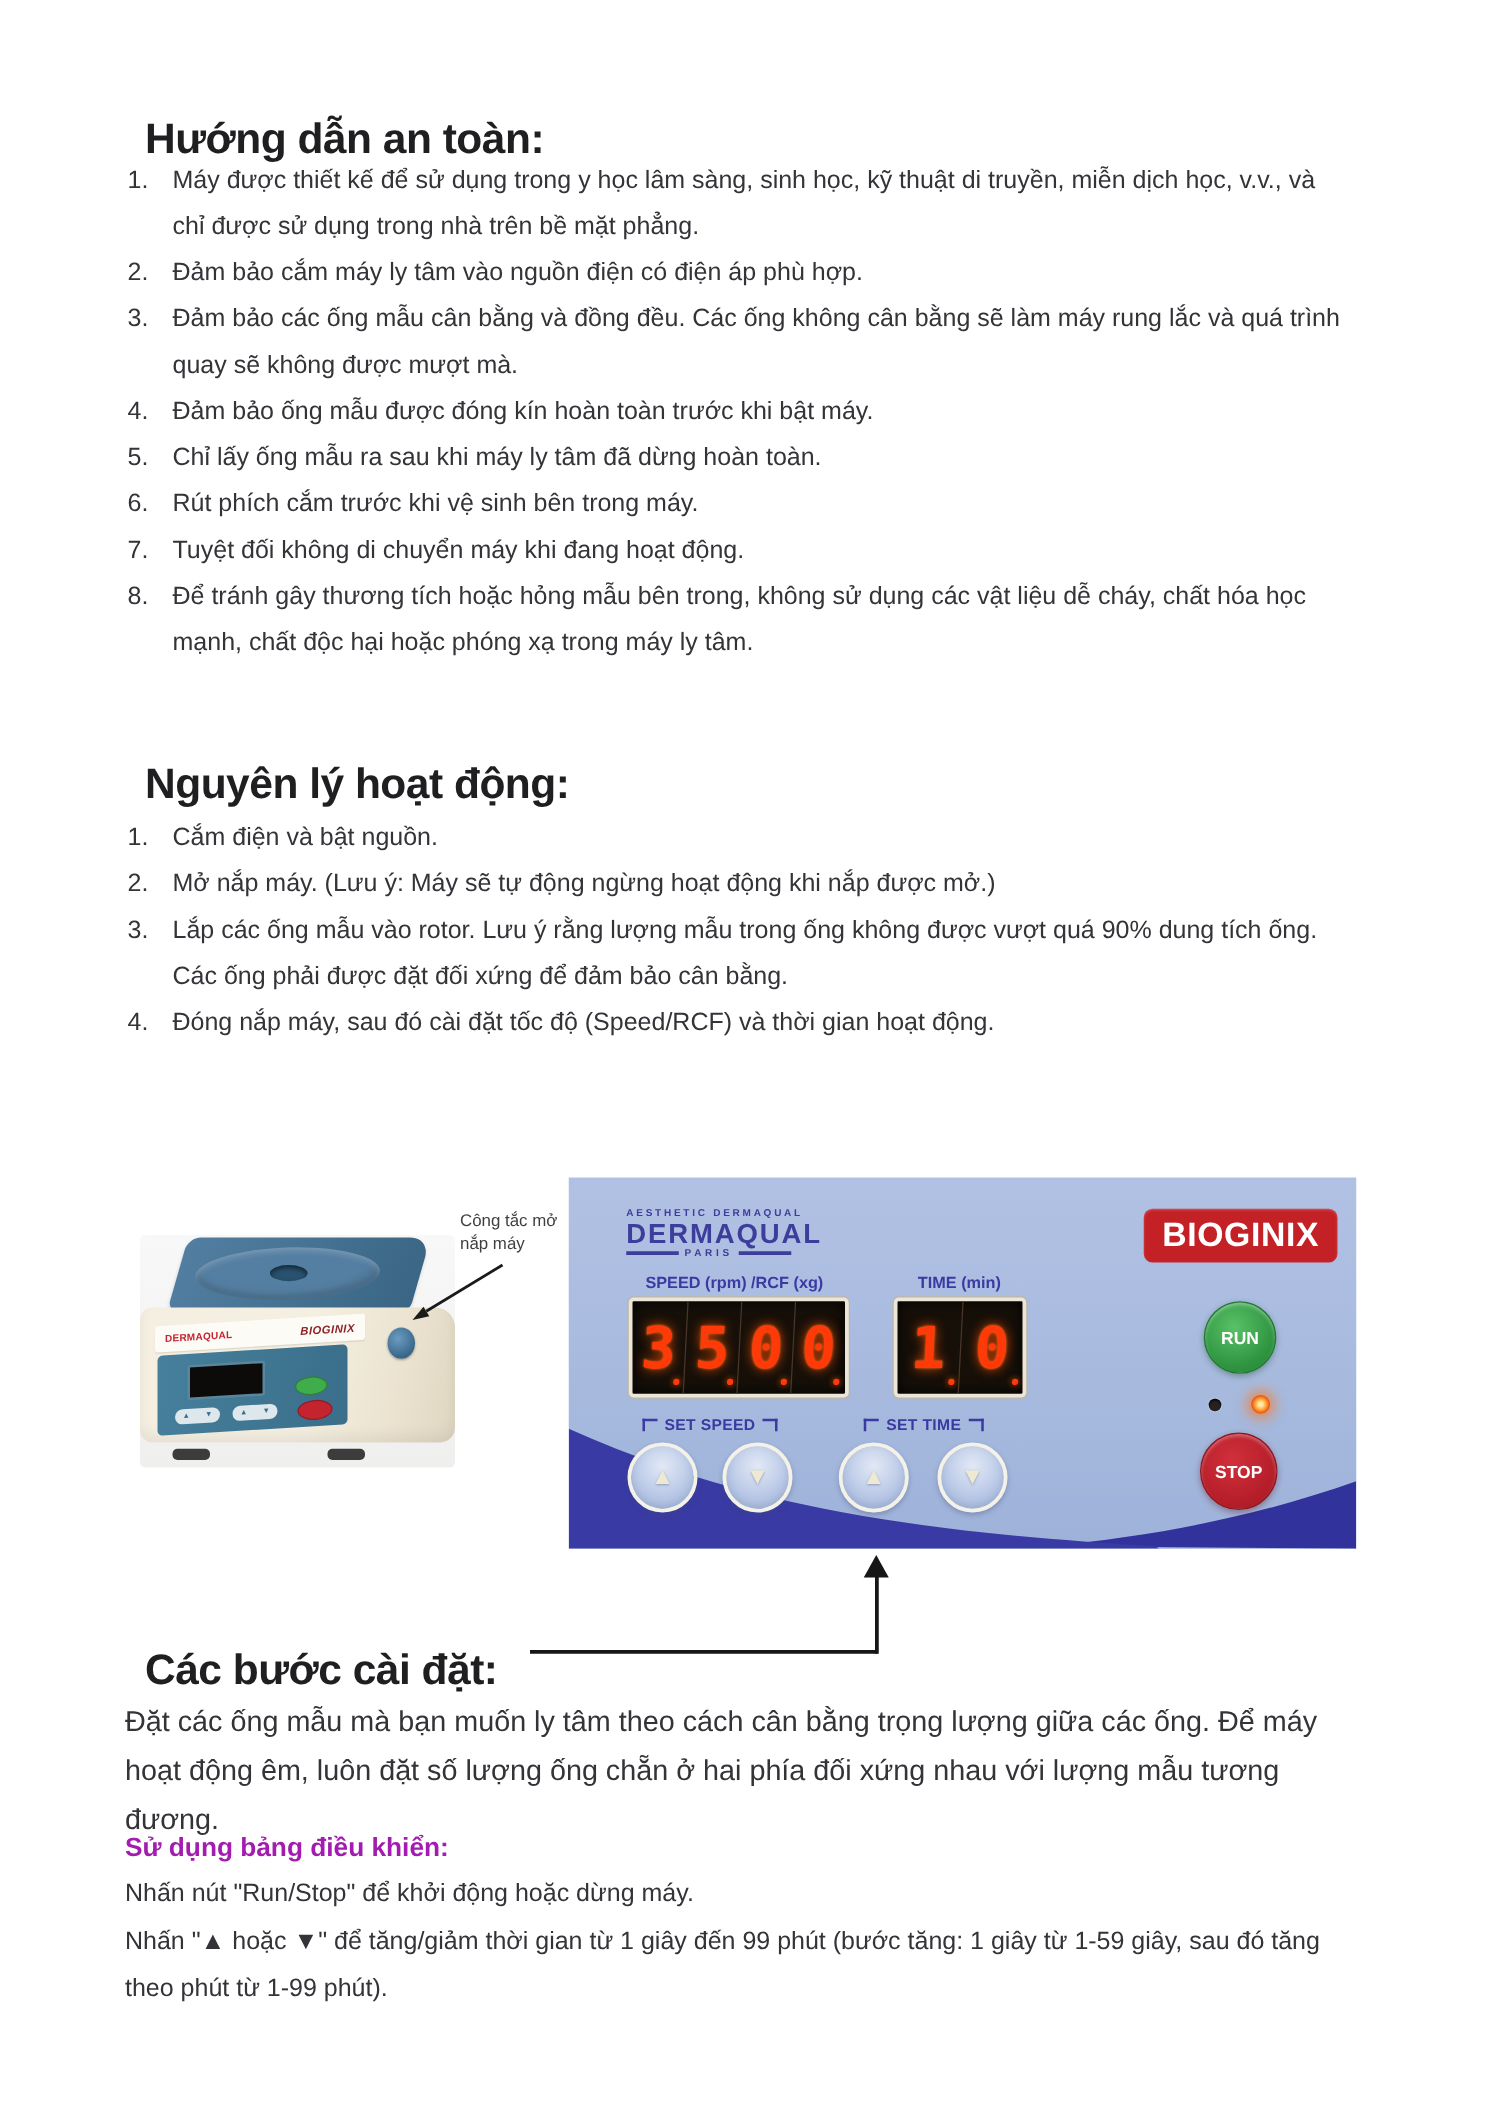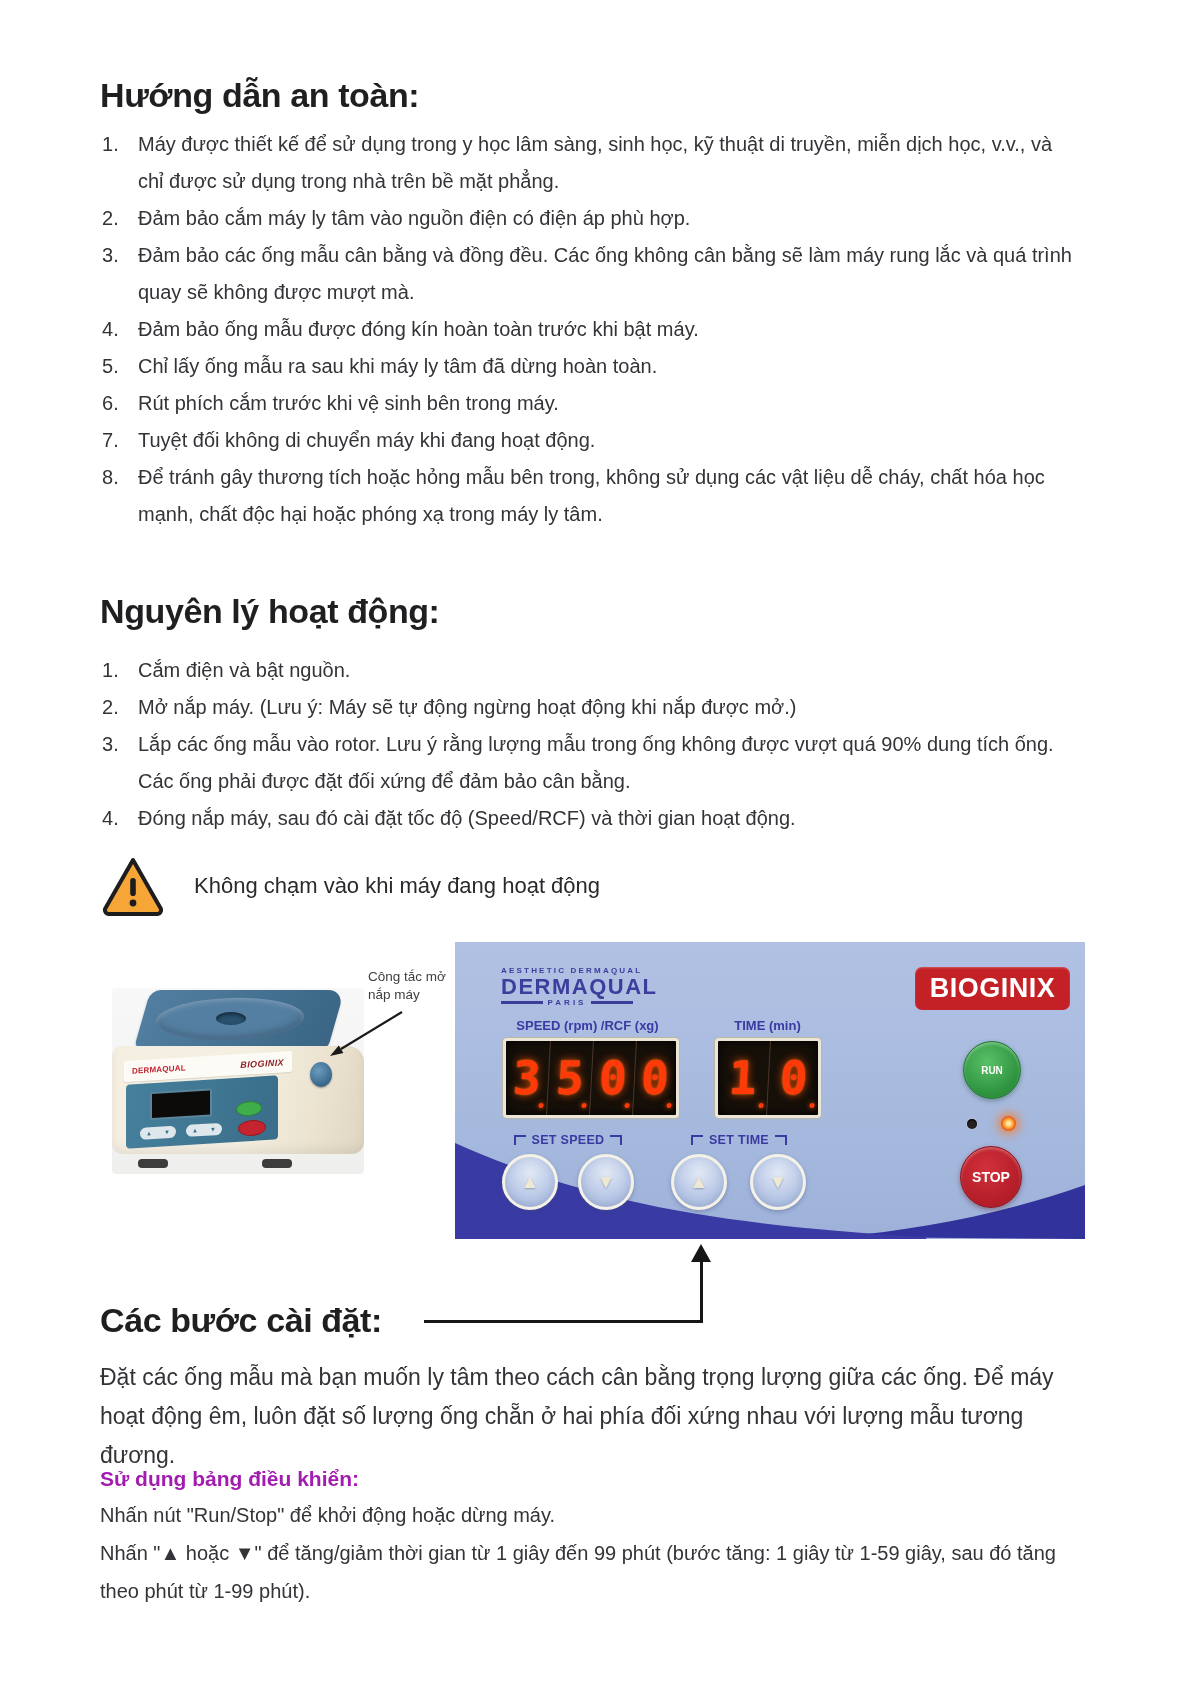--- a/index.html
+++ b/index.html
@@ -1,20 +1,20 @@
 <!DOCTYPE html>
 <html><head>
 <meta charset="utf-8">
 <style>
   html,body{margin:0;padding:0;background:#ffffff;}
   .page{position:relative;width:1190px;height:1683px;background:#ffffff;overflow:hidden;
         font-family:"Liberation Sans",sans-serif;color:#2f2f33;}
 
   
-  .sec-title{position:absolute;left:100px;margin:0;font-size:34px;font-weight:800;
+  .sec-title{position:absolute;left:100px;margin:16px;font-size:34px;font-weight:800;
              letter-spacing:-0.4px;color:#1f1f22;}
   #safety-title{top:76px;}
   #principle-title{top:592px;}
   #setup-title{top:1301px;}
 
   
   ol.nlist{position:absolute;left:100px;width:975px;margin:0;padding:0;list-style:none;
            counter-reset:n;font-size:20px;line-height:37px;color:#333338;}
   ol.nlist li{counter-increment:n;position:relative;padding-left:38px;}
   ol.nlist li::before{content:counter(n) ".";position:absolute;left:2px;color:#333338;}
@@ -100,21 +100,21 @@
   .br-r{border-top:2px solid #3a3aa2;border-right:2px solid #3a3aa2;}
   .p-arrow-btn{position:absolute;width:50px;height:50px;border-radius:50%;border:3px solid #f4f1e6;
                background:radial-gradient(circle at 50% 32%,#e2e9f5,#bac9e7 55%,#a6b8dc);
                box-shadow:0 2px 4px rgba(60,75,120,.35),inset 0 -3px 6px rgba(120,140,180,.35);
                display:flex;align-items:center;justify-content:center;font-size:19px;color:#efe9d4;
                text-shadow:0 1px 2px rgba(100,115,150,.6);z-index:2;top:212px;}
   #btn-speed-up{left:47px;} #btn-speed-down{left:123px;} #btn-time-up{left:216px;} #btn-time-down{left:295px;}
   .p-run{position:absolute;left:508px;top:99px;width:56px;height:56px;border-radius:50%;
          background:radial-gradient(circle at 42% 35%,#59c167,#2f9440 65%,#25803a);
          border:1px solid #237736;box-shadow:0 2px 5px rgba(30,70,40,.4),inset 0 2px 3px rgba(255,255,255,.35);
-         color:#fff;font-weight:bold;font-size:10px;display:flex;align-items:center;justify-content:center;z-index:2;}
+         color:#fff;font-weight:bold;font-size:14px;display:flex;align-items:center;justify-content:center;z-index:2;}
   .p-stop{position:absolute;left:505px;top:204px;width:60px;height:60px;border-radius:50%;
           background:radial-gradient(circle at 42% 35%,#d1303b,#b51e29 65%,#9f1a24);
           border:1px solid #8c161f;box-shadow:0 2px 5px rgba(90,20,25,.4),inset 0 2px 3px rgba(255,255,255,.3);
           color:#fff;font-weight:bold;font-size:14px;display:flex;align-items:center;justify-content:center;z-index:2;}
   .p-dot-off{position:absolute;left:512px;top:177px;width:10px;height:10px;border-radius:50%;
              background:#26221f;box-shadow:inset 0 1px 2px #000,0 0 2px rgba(255,255,255,.4);}
   .p-dot-on{position:absolute;left:546px;top:174px;width:15px;height:15px;border-radius:50%;
             background:radial-gradient(circle,#ffe9a8 15%,#ff9b2a 45%,#e03a12 75%,rgba(224,58,18,.15));
             box-shadow:0 0 10px 3px rgba(255,120,30,.8);}
   .p-waves{position:absolute;left:0;bottom:0;width:630px;height:110px;z-index:1;}
@@ -150,28 +150,20 @@
   </ol>
 
   <h1 class="sec-title" id="principle-title">Nguyên lý hoạt động:</h1>
   <ol class="nlist" id="principle-list">
     <li>Cắm điện và bật nguồn.</li>
     <li>Mở nắp máy. (Lưu ý: Máy sẽ tự động ngừng hoạt động khi nắp được mở.)</li>
     <li>Lắp các ống mẫu vào rotor. Lưu ý rằng lượng mẫu trong ống không được vượt quá 90% dung tích ống. Các ống phải được đặt đối xứng để đảm bảo cân bằng.</li>
     <li>Đóng nắp máy, sau đó cài đặt tốc độ (Speed/RCF) và thời gian hoạt động.</li>
   </ol>
 
-  <div class="warning">
-    <svg width="66" height="60" viewBox="0 0 66 60">
-      <path d="M33 4 L61 53 a4 4 0 0 1 -3.5 5 L8.5 58 a4 4 0 0 1 -3.5 -5 Z" fill="#F6A637" stroke="#1d1d1f" stroke-width="4" stroke-linejoin="round"></path>
-      <rect x="30.2" y="22" width="5.6" height="18" rx="2.8" fill="#1d1d1f"></rect>
-      <circle cx="33" cy="47" r="3.4" fill="#1d1d1f"></circle>
-    </svg>
-    <span class="warning-text">Không chạm vào khi máy đang hoạt động</span>
-  </div>
 
   <div class="device">
     <div class="d-bg"></div>
     <div class="d-lid"></div>
     <div class="d-disc"></div>
     <div class="d-hole"></div>
     <div class="d-body"></div>
     <div class="d-strip">
       <span class="d-brand-l">DERMAQUAL</span>
       <span class="d-brand-r">BIOGINIX</span>

